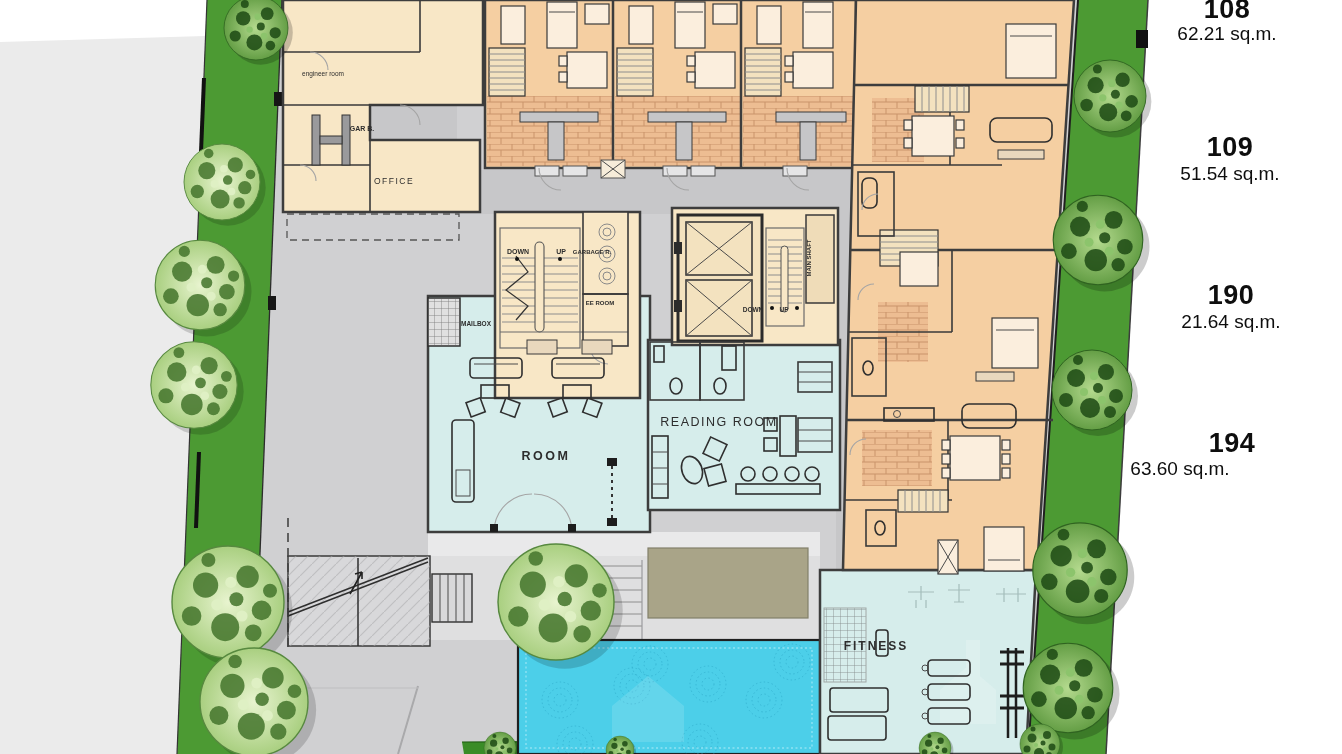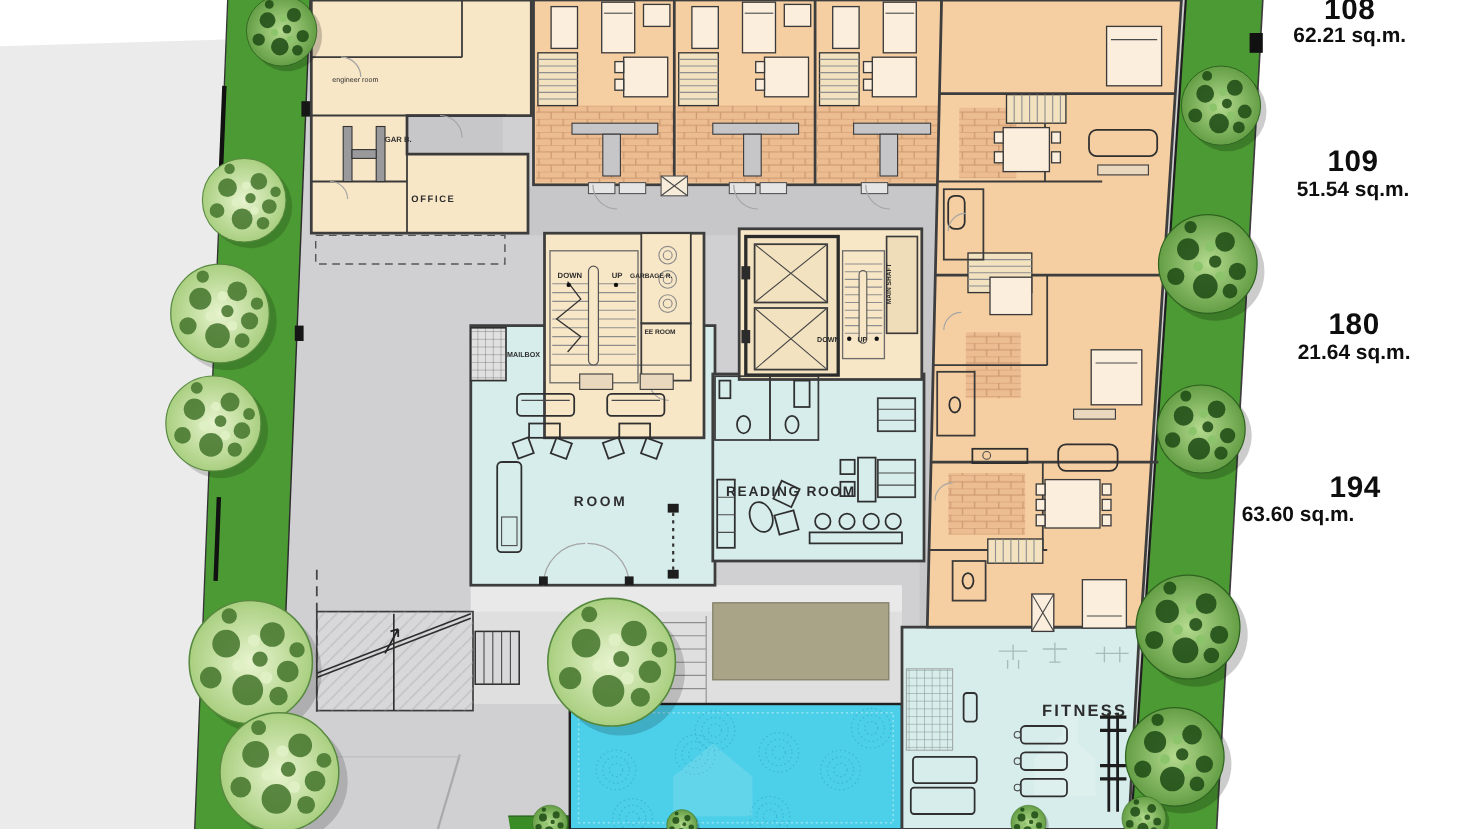--- a/index.html
+++ b/index.html
@@ -7,21 +7,21 @@
   :root{
     --grass:#4c9a33; --water:#4ccfe9; --unit_fill:#f5cfa2; --common_fill:#d6edeb;
     --cream_fill:#f8e7c6; --deck:#a9a488; --site:#d0d0d2;
   }
   #stage{position:relative;width:1342px;height:754px;font-family:"Liberation Sans",sans-serif}
   #plan-svg{position:absolute;left:0;top:0}
   .lbl{position:absolute;transform:translate(-50%,-50%);white-space:nowrap;color:#2d2d2d;
        font-family:"Liberation Sans",sans-serif;line-height:1}
   .lbl.rot{transform:translate(-50%,-50%) rotate(-90deg)}
   .unum{font-size:27px;font-weight:bold;color:#0e0e0e;letter-spacing:.5px}
-  .uarea{font-size:19px;font-weight:bold;color:#0e0e0e}
+  .uarea{font-size:19px;font-weight:normal;color:#0e0e0e}
   
   .w2{stroke:#3d3d3d;stroke-width:2.5;fill:none}
   .w15{stroke:#3a3a3a;stroke-width:1.6;fill:none}
   .w1{stroke:#4a4a4a;stroke-width:1;fill:none}
   .sl{stroke:#8e8e8e;stroke-width:1;fill:none}
   .fur{fill:#fbeedd;stroke:#3a3a3a;stroke-width:1.2}
   .furn{fill:none;stroke:#2f2f2f;stroke-width:1.6}
   .arc{fill:none;stroke:#a5a5a5;stroke-width:1.1}
 </style>
 </head>
@@ -417,35 +417,35 @@
     <use href="#td" transform="translate(1068,688) scale(1.12)"></use>
     <use href="#td" transform="translate(500,748) scale(.4)"></use>
     <use href="#td" transform="translate(620,750) scale(.35)"></use>
     <use href="#td" transform="translate(935,748) scale(.4)"></use>
     <use href="#td" transform="translate(1040,744) scale(.5)"></use>
   </g>
 </svg>
 
 <span class="lbl" style="left:323px;top:74px;font-size:6.5px">engineer room</span>
 <span class="lbl" style="left:362px;top:128px;font-size:7px;font-weight:bold">GAR B.</span>
-<span class="lbl" style="left:394px;top:181px;font-size:8.5px;font-weight:bold;letter-spacing:1.5px">OFFICE</span>
+<span class="lbl" style="left:394px;top:181px;font-size:8.5px;font-weight:normal;letter-spacing:1.5px">OFFICE</span>
 <span class="lbl" style="left:518px;top:251px;font-size:7px;font-weight:bold">DOWN</span>
 <span class="lbl" style="left:561px;top:251px;font-size:7px;font-weight:bold">UP</span>
 <span class="lbl" style="left:592px;top:252px;font-size:6px;font-weight:bold">GARBAGE R.</span>
 <span class="lbl" style="left:600px;top:303px;font-size:6px;font-weight:bold">EE ROOM</span>
 <span class="lbl" style="left:476px;top:324px;font-size:6.5px;font-weight:bold">MAILBOX</span>
 <span class="lbl" style="left:753px;top:310px;font-size:6.5px;font-weight:bold">DOWN</span>
 <span class="lbl" style="left:784px;top:310px;font-size:6.5px;font-weight:bold">UP</span>
 <span class="lbl rot" style="left:809px;top:258px;font-size:6px;font-weight:bold">MAIN SHAFT</span>
 <span class="lbl" style="left:546px;top:456px;font-size:12.5px;font-weight:bold;letter-spacing:2.5px">ROOM</span>
-<span class="lbl" style="left:719px;top:447px;font-size:12.5px;font-weight:bold;letter-spacing:1.5px">READING ROOM</span>
-<span class="lbl" style="left:986px;top:646px;font-size:15px;font-weight:bold;letter-spacing:2px">FITNESS</span>
+<span class="lbl" style="left:719px;top:422px;font-size:12.5px;font-weight:normal;letter-spacing:1.5px">READING ROOM</span>
+<span class="lbl" style="left:876px;top:646px;font-size:12px;font-weight:bold;letter-spacing:2px">FITNESS</span>
 
 <span class="lbl unum" style="left:1227px;top:9px">108</span>
 <span class="lbl uarea" style="left:1227px;top:33px">62.21 sq.m.</span>
 <span class="lbl unum" style="left:1230px;top:147px">109</span>
 <span class="lbl uarea" style="left:1230px;top:173px">51.54 sq.m.</span>
-<span class="lbl unum" style="left:1231px;top:295px">180</span>
+<span class="lbl unum" style="left:1231px;top:295px">190</span>
 <span class="lbl uarea" style="left:1231px;top:321px">21.64 sq.m.</span>
 <span class="lbl unum" style="left:1232px;top:443px">194</span>
 <span class="lbl uarea" style="left:1180px;top:468px">63.60 sq.m.</span>
 
 </div>
 
 </body></html>

